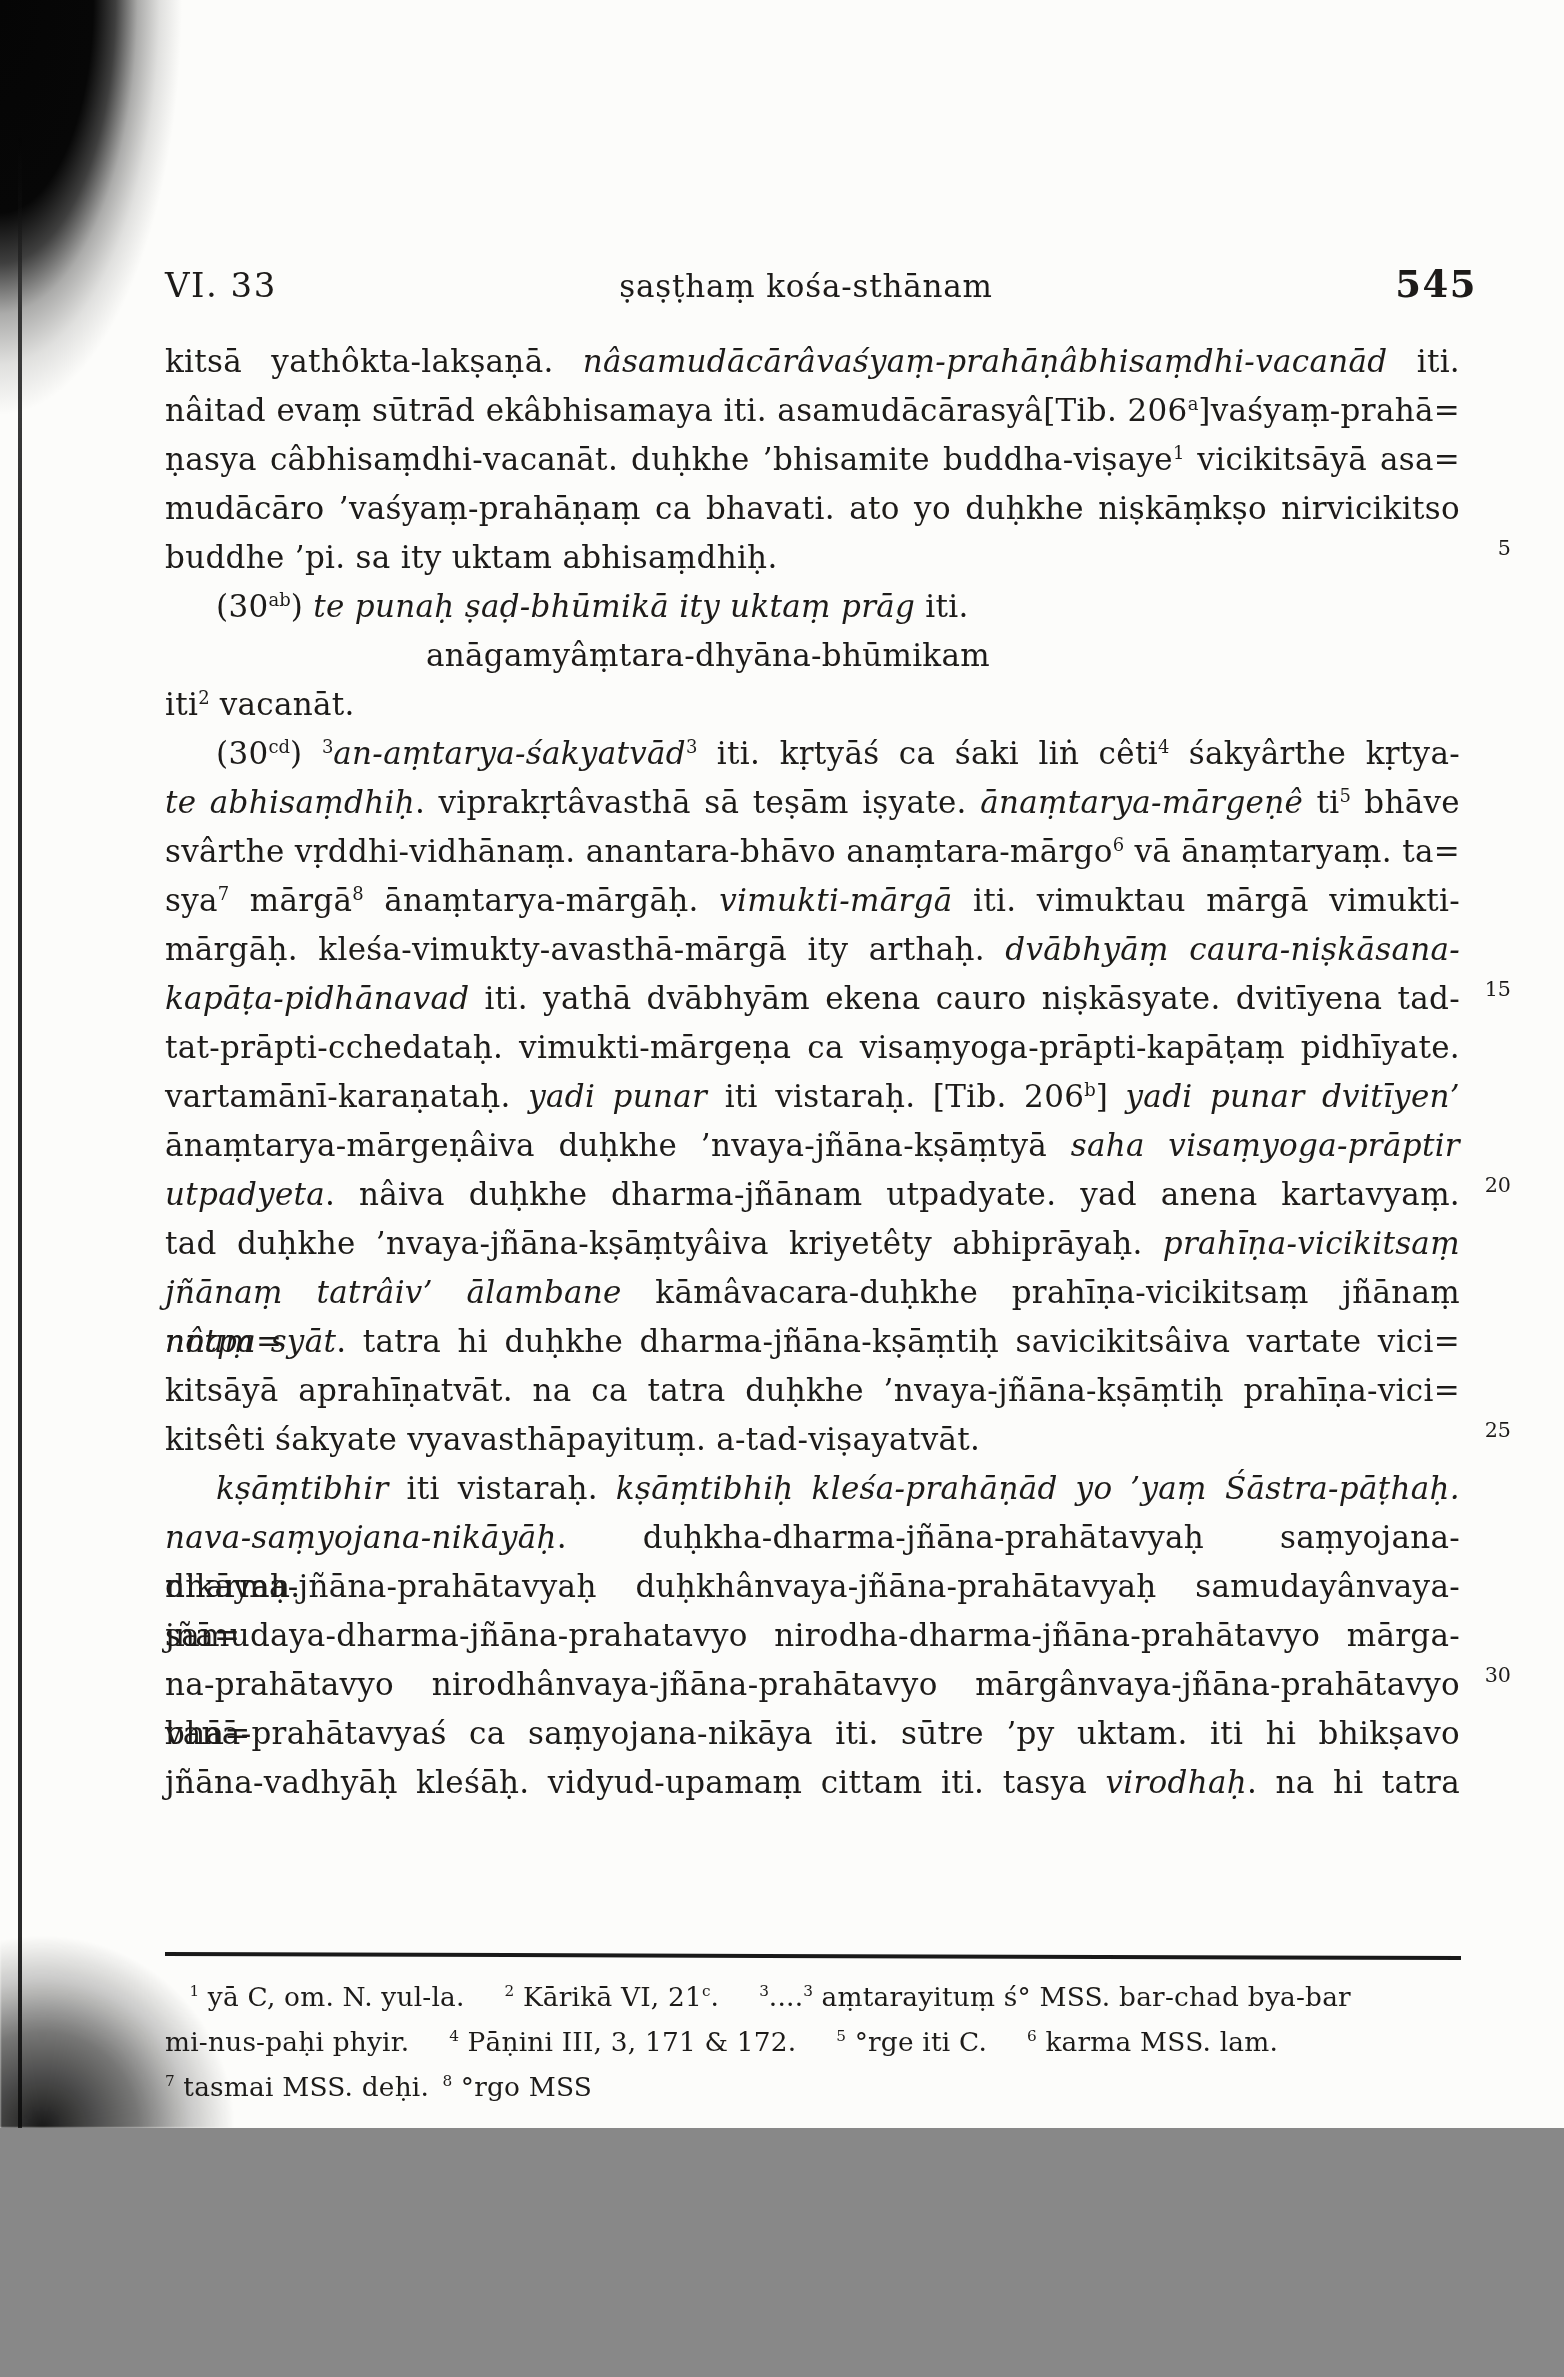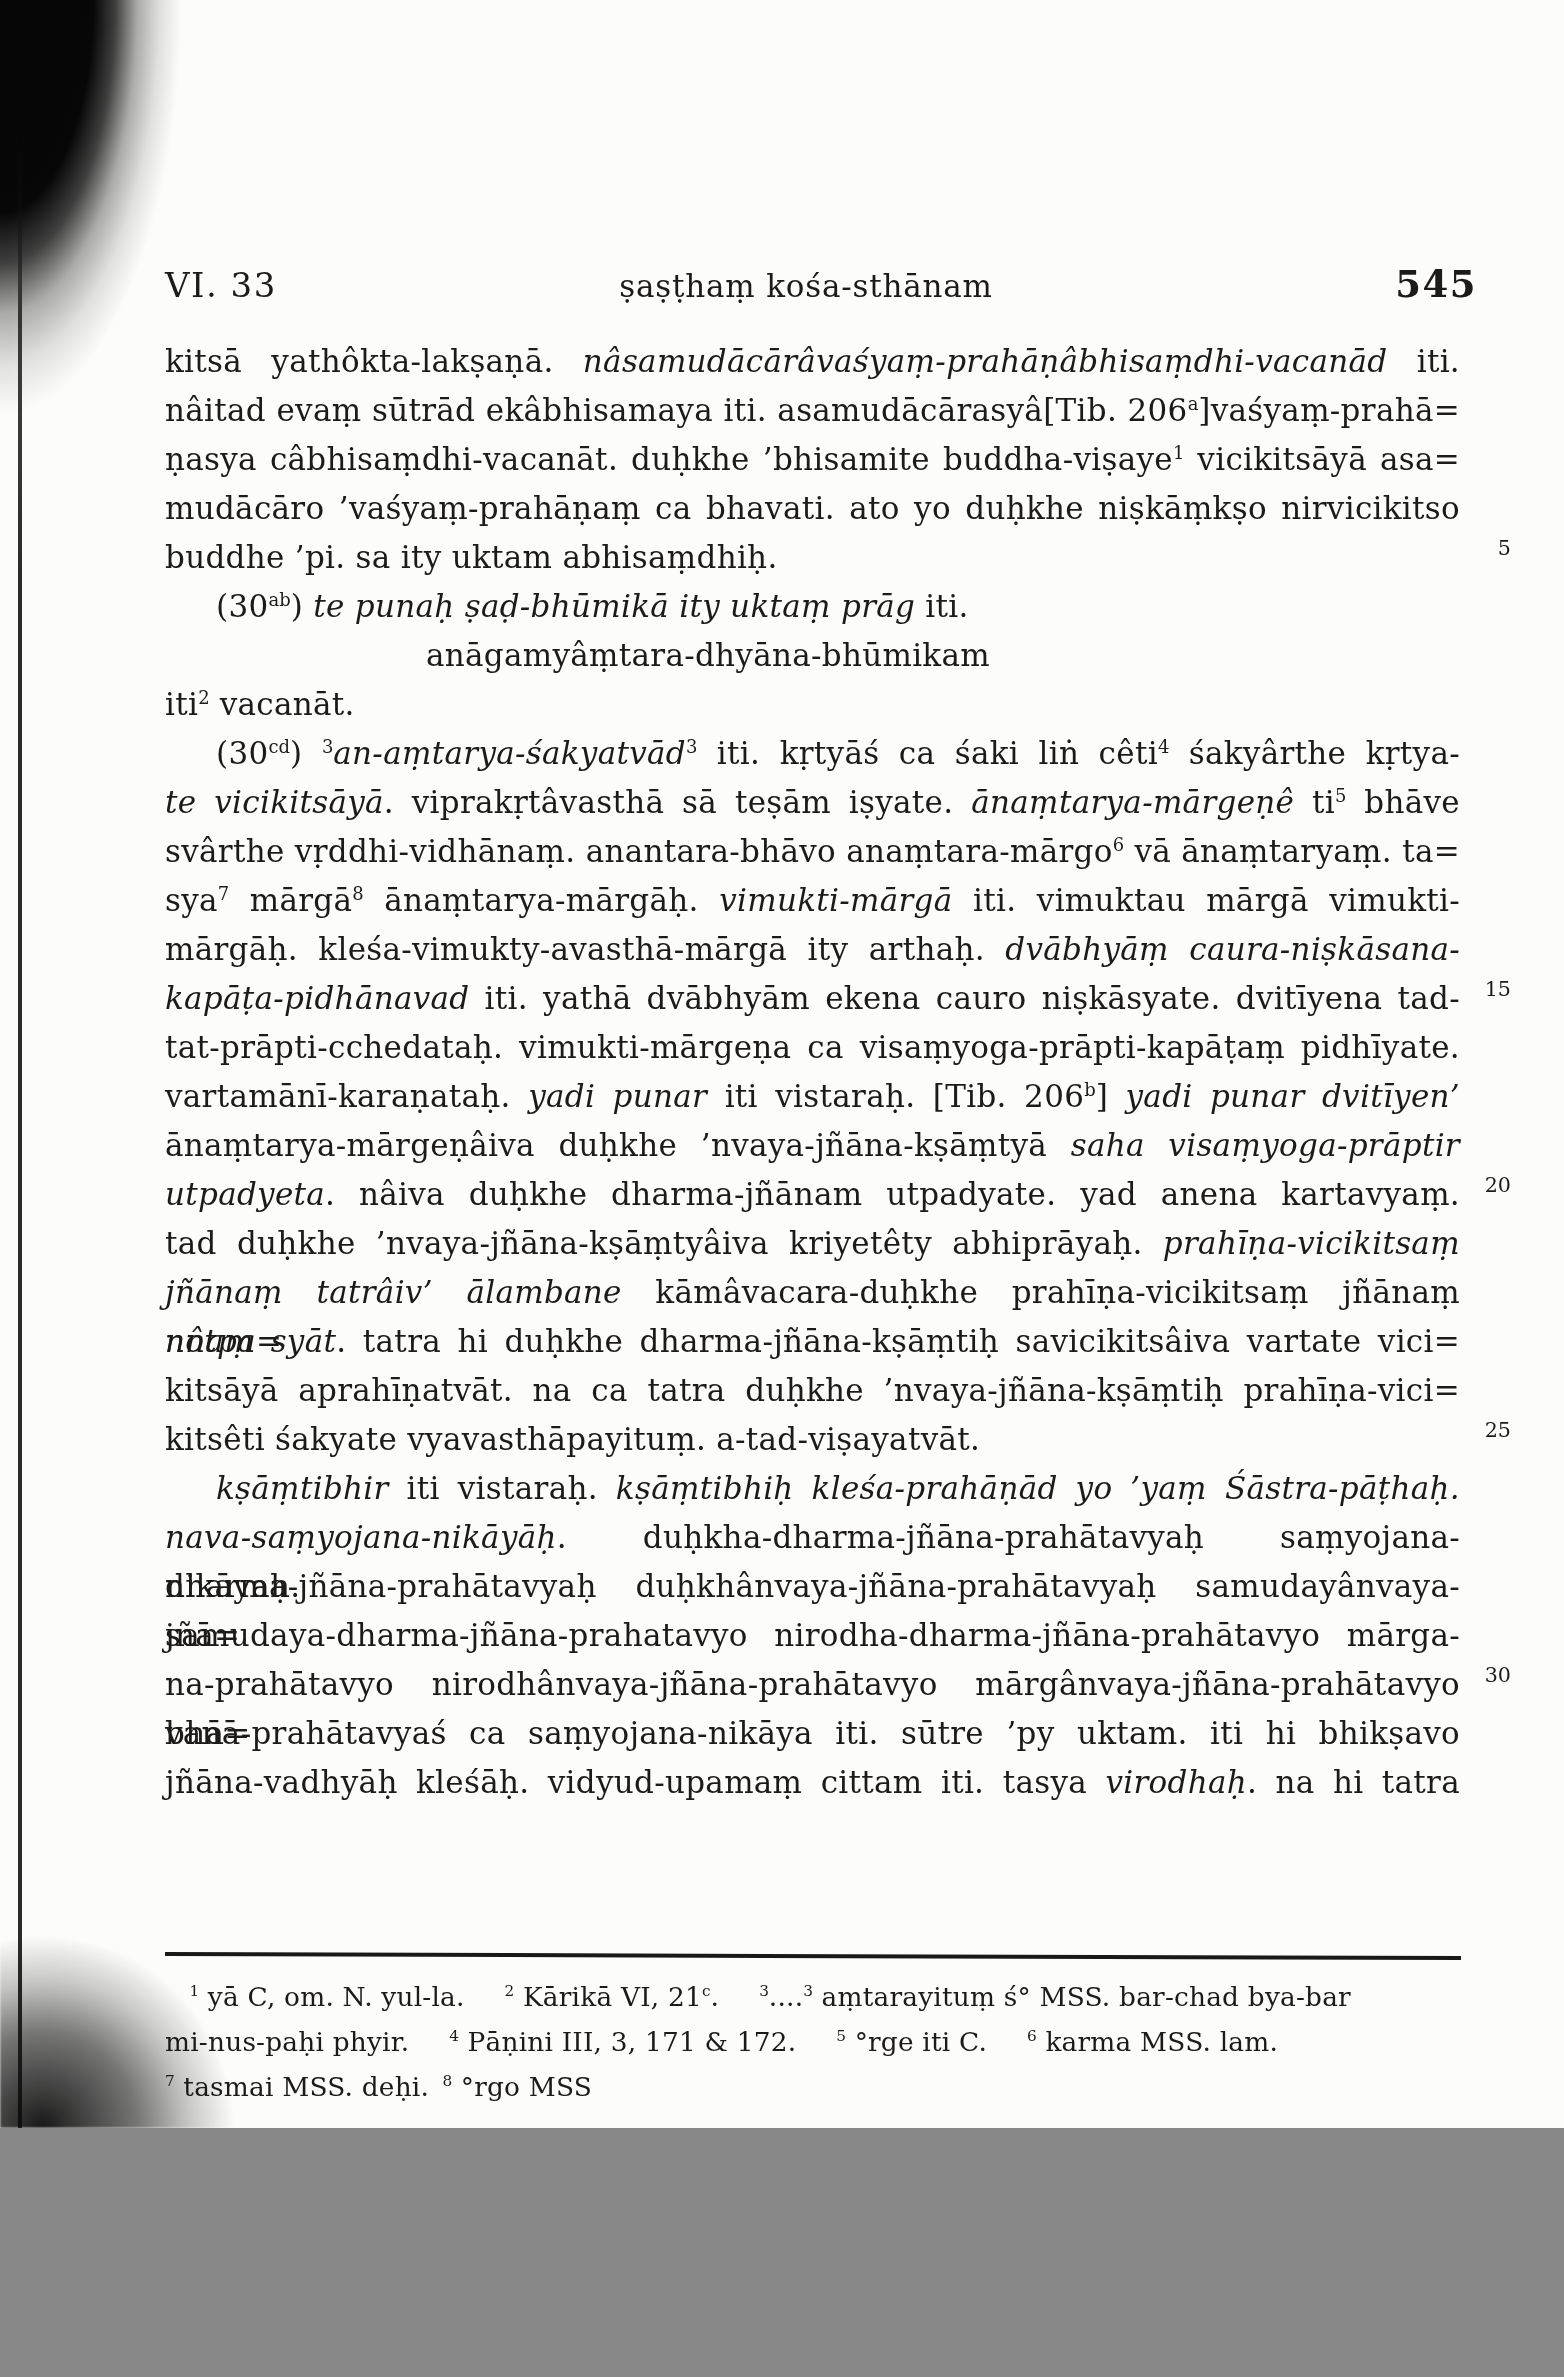--- a/index.html
+++ b/index.html
@@ -93,21 +93,21 @@
   <div class="body-text">
       <div class="line j"><span>kitsā yathôkta-lakṣaṇā. </span><span class="it">nâsamudācārâvaśyaṃ-prahāṇâbhisaṃdhi-vacanād</span><span> iti.</span></div>
       <div class="line j"><span>nâitad evaṃ sūtrād ekâbhisamaya iti. asamudācārasyâ[Tib. 206</span><sup>a</sup><span>]vaśyaṃ-prahā=</span></div>
       <div class="line j"><span>ṇasya câbhisaṃdhi-vacanāt. duḥkhe ’bhisamite buddha-viṣaye</span><sup>1</sup><span> vicikitsāyā asa=</span></div>
       <div class="line j"><span>mudācāro ’vaśyaṃ-prahāṇaṃ ca bhavati. ato yo duḥkhe niṣkāṃkṣo nirvicikitso</span></div>
       <div class="line"><span>buddhe ’pi. sa ity uktam abhisaṃdhiḥ.</span><span class="mnum">5</span></div>
       <div class="line indent"><span>(30</span><sup>ab</sup><span>) </span><span class="it">te punaḥ ṣaḍ-bhūmikā ity uktaṃ prāg</span><span> iti.</span></div>
       <div class="line verse"><span>anāgamyâṃtara-dhyāna-bhūmikam</span></div>
       <div class="line"><span>iti</span><sup>2</sup><span> vacanāt.</span></div>
       <div class="line j indent"><span>(30</span><sup>cd</sup><span>) </span><sup>3</sup><span class="it">an-aṃtarya-śakyatvād</span><sup>3</sup><span> iti. kṛtyāś ca śaki liṅ cêti</span><sup>4</sup><span> śakyârthe kṛtya-</span></div>
-      <div class="line j"><span class="it">te vicikitsāyā</span><span>. viprakṛtâvasthā sā teṣām iṣyate. </span><span class="it">ānaṃtarya-mārgeṇê</span><span> ti</span><sup>5</sup><span> bhāve</span></div>
+      <div class="line j"><span class="it">te abhisaṃdhiḥ</span><span>. viprakṛtâvasthā sā teṣām iṣyate. </span><span class="it">ānaṃtarya-mārgeṇê</span><span> ti</span><sup>5</sup><span> bhāve</span></div>
       <div class="line j"><span>svârthe vṛddhi-vidhānaṃ. anantara-bhāvo anaṃtara-mārgo</span><sup>6</sup><span> vā ānaṃtaryaṃ. ta=</span></div>
       <div class="line j"><span>sya</span><sup>7</sup><span> mārgā</span><sup>8</sup><span> ānaṃtarya-mārgāḥ. </span><span class="it">vimukti-mārgā</span><span> iti. vimuktau mārgā vimukti-</span></div>
       <div class="line j"><span>mārgāḥ. kleśa-vimukty-avasthā-mārgā ity arthaḥ. </span><span class="it">dvābhyāṃ caura-niṣkāsana-</span></div>
       <div class="line j"><span class="it">kapāṭa-pidhānavad</span><span> iti. yathā dvābhyām ekena cauro niṣkāsyate. dvitīyena tad-</span><span class="mnum">15</span></div>
       <div class="line j"><span>tat-prāpti-cchedataḥ. vimukti-mārgeṇa ca visaṃyoga-prāpti-kapāṭaṃ pidhīyate.</span></div>
       <div class="line j"><span>vartamānī-karaṇataḥ. </span><span class="it">yadi punar</span><span> iti vistaraḥ. [Tib. 206</span><sup>b</sup><span>] </span><span class="it">yadi punar dvitīyen’</span></div>
       <div class="line j"><span>ānaṃtarya-mārgeṇâiva duḥkhe ’nvaya-jñāna-kṣāṃtyā </span><span class="it">saha visaṃyoga-prāptir</span></div>
       <div class="line j"><span class="it">utpadyeta</span><span>. nâiva duḥkhe dharma-jñānam utpadyate. yad anena kartavyaṃ.</span><span class="mnum">20</span></div>
       <div class="line j"><span>tad duḥkhe ’nvaya-jñāna-kṣāṃtyâiva kriyetêty abhiprāyaḥ. </span><span class="it">prahīṇa-vicikitsaṃ</span></div>
       <div class="line j"><span class="it">jñānaṃ tatrâiv’ ālambane</span><span> kāmâvacara-duḥkhe prahīṇa-vicikitsaṃ jñānaṃ </span><span class="it">nôtpa=</span></div>

